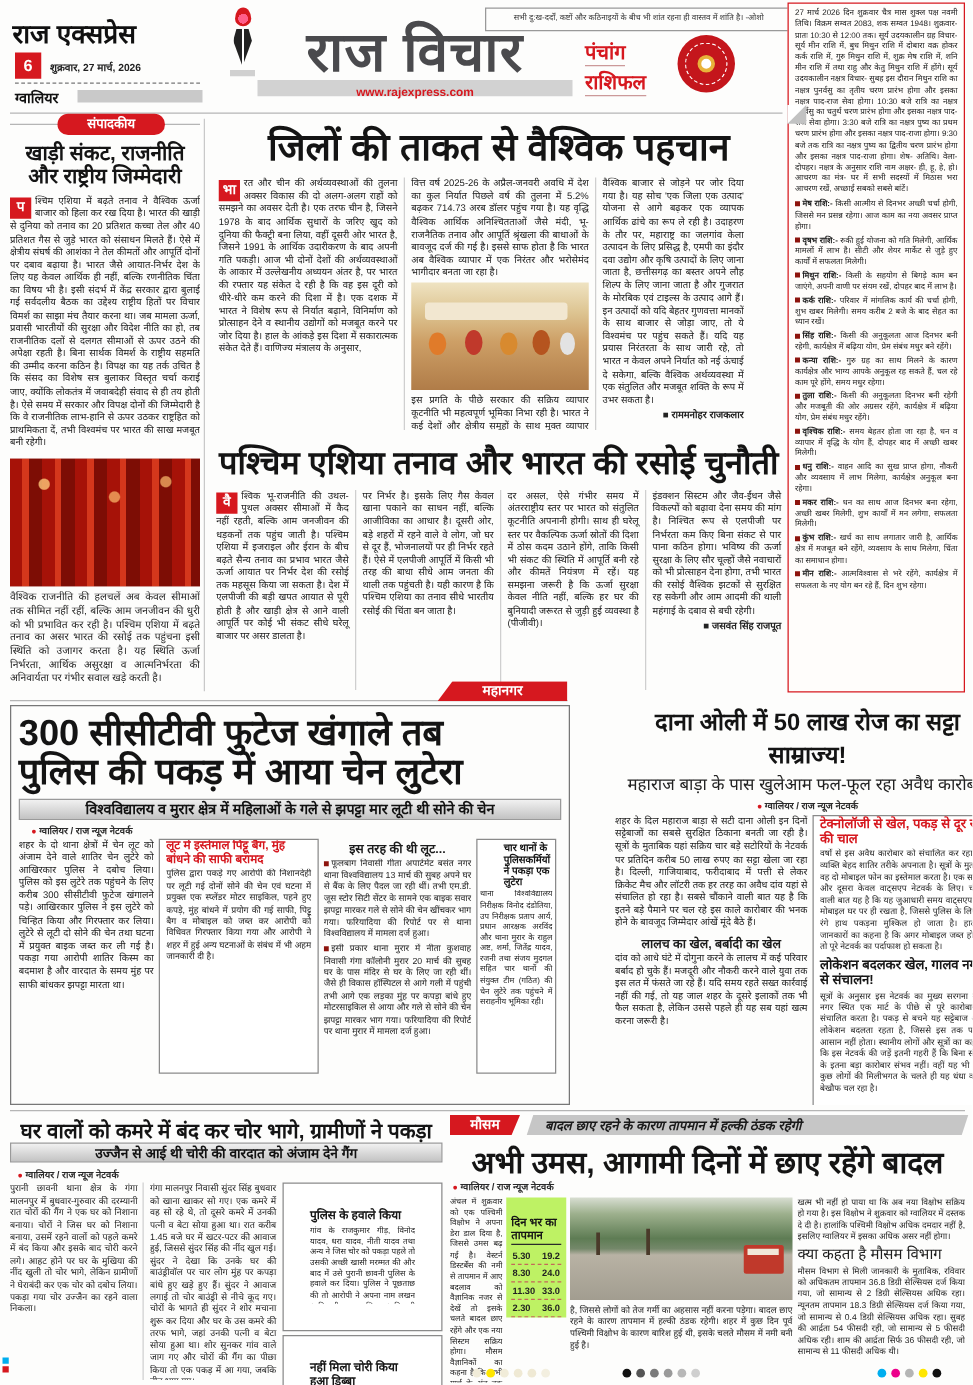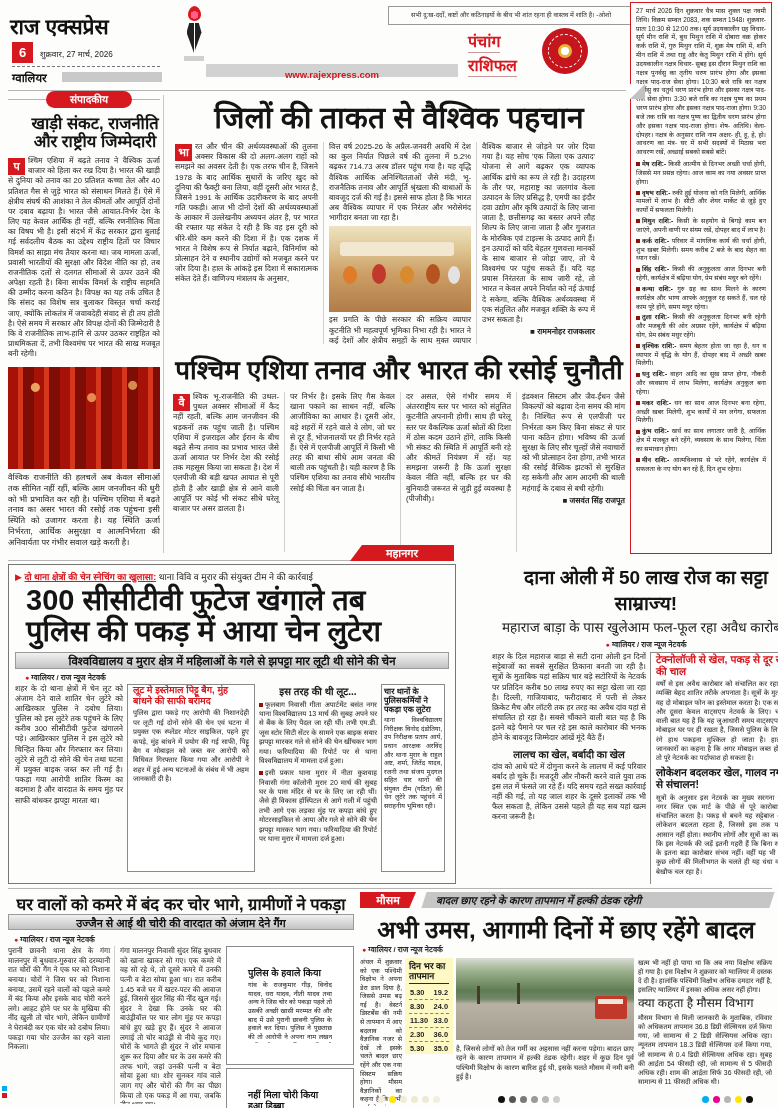--- a/index.html
+++ b/index.html
@@ -3,36 +3,36 @@
 <meta charset="utf-8">
 <style>
   html,body{margin:0;padding:0;background:#ffffff;}
   *{box-sizing:border-box;font-family:"Liberation Sans","DejaVu Sans",sans-serif;}
   #page{position:relative;width:778px;height:1108px;background:#fdfdfc;overflow:hidden;color:#1c1c1c;}
   .abs{position:absolute;}
   .jt{text-align:justify;}
   .body-txt{font-size:7.6px;line-height:1.34;text-align:justify;color:#222;overflow:hidden;}
   .tiny{font-size:6.4px;line-height:1.38;}
   .head{font-weight:bold;color:#141414;}
-  .pre{white-space:pre-line;margin-left:11px;}
+  .pre{white-space:pre-line;}
   .dc{float:left;width:17px;height:17px;background:#d6181f;color:#fff;font-weight:bold;font-size:11px;
       display:flex;align-items:center;justify-content:center;margin:2px 3px 0 0;}
   .byl{font-size:7.6px;font-weight:bold;color:#2b2b2b;}
   .byl .dot{color:#d6181f;font-size:7px;}
   .rtab{background:#d6181f;color:#fff;font-weight:bold;text-align:center;}
   .nbox{border:1px solid #8a8a8a;padding:21px;overflow:hidden;background:#fff;}
   .bt-red{color:#d6181f;font-weight:bold;font-size:9.5px;line-height:1.15;margin-bottom:2px;}
   .bt-dark{color:#161616;font-weight:bold;font-size:9.5px;line-height:1.15;margin-bottom:2px;}
   .gband{background:linear-gradient(#f1f1f1,#c3c3c3);border:1px solid #9a9a9a;font-weight:bold;
          text-align:center;color:#111;overflow:hidden;}
   .colrule{border-left:1px solid #cfcfcf;}
   .cols{display:flex;}
   .cols>div{padding:0 5px;}
   .sqb{display:inline-block;width:4px;height:4px;background:#8d140d;margin-right:2px;vertical-align:middle;}
-  .wtab{background:#fef9c3;padding:3px 4px;overflow:hidden;}
+  .wtab{background:#bef264;padding:15px 4px;overflow:hidden;}
   .wtab .tt{font-weight:bold;font-size:9px;line-height:1.12;color:#151515;border-bottom:1.5px solid #2a2a2a;padding-bottom:2px;margin-bottom:2px;}
   .wrow{display:flex;justify-content:space-between;font-size:7.4px;font-weight:bold;color:#222;
         border-bottom:1px dashed #c4685a;padding:2px 1px;}
   .ph-cyl{background:
       radial-gradient(circle at 18% 20%, rgba(255,200,120,.8) 0 4px, transparent 5px),
       radial-gradient(circle at 55% 30%, rgba(255,190,110,.7) 0 4px, transparent 5px),
       radial-gradient(circle at 82% 18%, rgba(255,190,110,.7) 0 4px, transparent 5px),
       repeating-linear-gradient(90deg,#a61208 0 10px,#d4371c 10px 15px,#7d0d05 15px 26px),
       #8c0f06;}
   .ph-event{background:linear-gradient(180deg,#efe3c2 0%,#ddc491 28%,#cd9f66 55%,#b07c48 100%);position:relative;overflow:hidden;}
@@ -42,31 +42,32 @@
   .regdot{display:inline-block;width:7px;height:7px;border-radius:50%;margin-right:4px;vertical-align:middle;}
   .rule{border-top:1px solid #b5b5b5;}
 </style>
 </head>
 <body>
 
 <div id="page">
 
   <div class="abs" style="left:10px;top:12px;width:155px;font-size:21px;font-weight:800;color:#101010;">राज एक्सप्रेस</div>
   <div class="abs rtab" style="left:12px;top:42px;width:21px;height:21px;font-size:13px;line-height:21px;">6</div>
-  <div class="abs" style="left:40px;top:48px;font-size:8.2px;font-weight:normal;color:#222;">शुक्रवार, 27 मार्च, 2026</div>
+  <div class="abs" style="left:40px;top:48px;font-size:8.2px;font-weight:bold;color:#222;">शुक्रवार, 27 मार्च, 2026</div>
   <div class="abs" style="left:12px;top:66px;width:148px;border-top:1.5px dashed #777;"></div>
   <div class="abs" style="left:12px;top:70px;font-size:11.5px;font-weight:bold;color:#111;">ग्वालियर</div>
   <div class="abs" style="left:62px;top:72px;width:100px;height:10px;background:#c9c9c9;"></div>
 
   <div class="abs" style="left:182px;top:6px;width:24px;height:78px;">
     <div style="width:13px;height:15px;margin:0 auto;background:radial-gradient(circle at 50% 60%,#ff5f8a 0 35%,#d6181f 36% 100%);border-radius:50% 50% 50% 50%/60% 60% 40% 40%;"></div>
     <div style="width:15px;height:30px;margin:2px auto 0;background:linear-gradient(90deg,#222 44%,#fff 46% 54%,#222 56%);clip-path:polygon(50% 100%,0 32%,18% 0,82% 0,100% 32%);"></div>
     <div style="width:20px;height:5px;margin:3px auto 0;background:#d0d0d0;"></div>
   </div>
 
+  <div class="abs" style="left:208px;top:10px;width:248px;text-align:center;font-size:44px;font-weight:800;color:#4a4a4d;letter-spacing:1px;">राज विचार</div>
   <div class="abs" style="left:206px;top:64px;width:252px;height:13px;background:#d2d2d2;text-align:center;">
     <span style="font-size:9.5px;font-weight:bold;color:#d6181f;line-height:13px;">www.rajexpress.com</span>
   </div>
 
   <div class="abs" style="left:388px;top:6px;width:246px;height:19px;border:1px solid #999;display:flex;align-items:center;justify-content:center;padding:0 3px;">
     <span class="tiny" style="text-align:center;color:#333;">सभी दु:ख-दर्दों, कष्टों और कठिनाइयों के बीच भी शांत रहना ही वास्तव में शांति है। -ओशो</span>
   </div>
 
   <div class="abs" style="left:468px;top:30px;font-size:16px;font-weight:bold;color:#d6181f;border-bottom:1px solid #c99;">पंचांग</div>
   <div class="abs" style="left:468px;top:54px;font-size:16px;font-weight:bold;color:#d6181f;border-bottom:1px solid #c99;">राशिफल</div>
@@ -178,25 +179,20 @@
     <div class="body-txt colrule" style="width:114px;">
       <span>इंडक्शन सिस्टम और जैव-ईंधन जैसे विकल्पों को बढ़ावा देना समय की मांग है। निश्चित रूप से एलपीजी पर निर्भरता कम किए बिना संकट से पार पाना कठिन होगा। भविष्य की ऊर्जा सुरक्षा के लिए सौर चूल्हों जैसे नवाचारों को भी प्रोत्साहन देना होगा, तभी भारत की रसोई वैश्विक झटकों से सुरक्षित रह सकेगी और आम आदमी की थाली महंगाई के दबाव से बची रहेगी।</span>
       <div style="text-align:right;font-weight:bold;font-size:7.8px;margin-top:2px;">■ जसवंत सिंह राजपूत</div>
     </div>
   </div>
 
   <div class="abs rule" style="left:8px;top:560px;width:446px;"></div>
   <div class="abs rtab" style="left:350px;top:545px;width:104px;height:16px;font-size:11px;line-height:16px;clip-path:polygon(12px 0,100% 0,100% 100%,0 100%);">महानगर</div>
 
   <div class="abs" style="left:8px;top:564px;width:448px;height:320px;border:1px solid #777;padding:5px 6px;overflow:hidden;">
-    <div style="font-size:9px;">
-      <span style="color:#d6181f;">▶ </span>
-      <span style="color:#d6181f;font-weight:bold;text-decoration:underline;">दो थाना क्षेत्रों की चेन स्नेचिंग का खुलासा:</span>
-      <span style="color:#222;"> थाना विवि व मुरार की संयुक्त टीम ने की कार्रवाई</span>
-    </div>
     <div class="head pre" style="font-size:29px;line-height:1.08;margin-top:2px;">300 सीसीटीवी फुटेज खंगाले तब
 पुलिस की पकड़ में आया चेन लुटेरा</div>
     <div class="gband" style="height:17px;font-size:11.5px;line-height:17px;margin-top:4px;">विश्वविद्यालय व मुरार क्षेत्र में महिलाओं के गले से झपट्टा मार लूटी थी सोने की चेन</div>
     <div class="byl" style="margin:3px 0 2px 10px;">
       <span class="dot">●</span> <span>ग्वालियर / राज न्यूज नेटवर्क</span>
     </div>
     <div class="cols" style="height:188px;">
       <div class="body-txt" style="width:112px;padding:0 4px 0 0;">शहर के दो थाना क्षेत्रों में चेन लूट को अंजाम देने वाले शातिर चेन लुटेरे को आखिरकार पुलिस ने दबोच लिया। पुलिस को इस लुटेरे तक पहुंचने के लिए करीब 300 सीसीटीवी फुटेज खंगालने पड़े। आखिरकार पुलिस ने इस लुटेरे को चिन्हित किया और गिरफ्तार कर लिया। लुटेरे से लूटी दो सोने की चेन तथा घटना में प्रयुक्त बाइक जब्त कर ली गई है। पकड़ा गया आरोपी शातिर किस्म का बदमाश है और वारदात के समय मुंह पर साफी बांधकर झपट्टा मारता था।</div>
       <div class="nbox" style="width:128px;">
         <div class="bt-red">लूट मे इस्तेमाल पिट्टू बैग, मुंह बांधने की साफी बरामद</div>
@@ -209,21 +205,21 @@
             <div class="body-txt" style="font-size:7px;margin-bottom:3px;">
               <span class="sqb"></span><span>फूलबाग निवासी गीता अपार्टमेंट बसंत नगर थाना विश्वविद्यालय 13 मार्च की सुबह अपने घर से बैंक के लिए पैदल जा रही थीं। तभी एम.डी. जूस स्टोर सिटी सेंटर के सामने एक बाइक सवार झपट्टा मारकर गले से सोने की चेन खींचकर भाग गया। फरियादिया की रिपोर्ट पर से थाना विश्वविद्यालय में मामला दर्ज हुआ।</span>
             </div>
 
             <div class="body-txt" style="font-size:7px;margin-bottom:3px;">
               <span class="sqb"></span><span>इसी प्रकार थाना मुरार में नीता कुशवाह निवासी गंगा कॉलोनी मुरार 20 मार्च की सुबह घर के पास मंदिर से घर के लिए जा रही थीं। जैसे ही विकास हॉस्पिटल से आगे गली में पहुंची तभी आगे एक लड़का मुंह पर कपड़ा बांधे हुए मोटरसाइकिल से आया और गले से सोने की चेन झपट्टा मारकर भाग गया। फरियादिया की रिपोर्ट पर थाना मुरार में मामला दर्ज हुआ।</span>
             </div>
           </div>
       </div>
       <div class="nbox" style="width:64px;padding:2px;">
-        <div class="bt-dark" style="font-size:8px;">चार थानों के पुलिसकर्मियों ने पकड़ा एक लुटेरा</div>
+        <div class="bt-dark" style="font-size:8px;margin-left:19px;">चार थानों के पुलिसकर्मियों ने पकड़ा एक लुटेरा</div>
         <div class="body-txt" style="font-size:6.4px;">थाना विश्वविद्यालय निरीक्षक विनोद दंडोतिया, उप निरीक्षक प्रताप आर्य, प्रधान आरक्षक अरविंद और थाना मुरार के राहुल अष्ट, शर्मा, जितेंद्र यादव, रजनी तथा संजय मुदगल सहित चार थानों की संयुक्त टीम (गठित) की चेन लुटेरे तक पहुंचने में सराहनीय भूमिका रही।</div>
       </div>
     </div>
   </div>
 
   <div class="abs" style="left:492px;top:564px;width:308px;height:320px;overflow:hidden;">
     <div class="head" style="font-size:19px;text-align:center;">दाना ओली में 50 लाख रोज का सट्टा साम्राज्य!</div>
     <div style="font-size:13.5px;text-align:center;color:#222;margin-top:2px;">महाराज बाड़ा के पास खुलेआम फल-फूल रहा अवैध कारोबार</div>
     <div class="byl" style="text-align:center;margin:3px 0;">
       <span class="dot">●</span> <span>ग्वालियर / राज न्यूज नेटवर्क</span>

